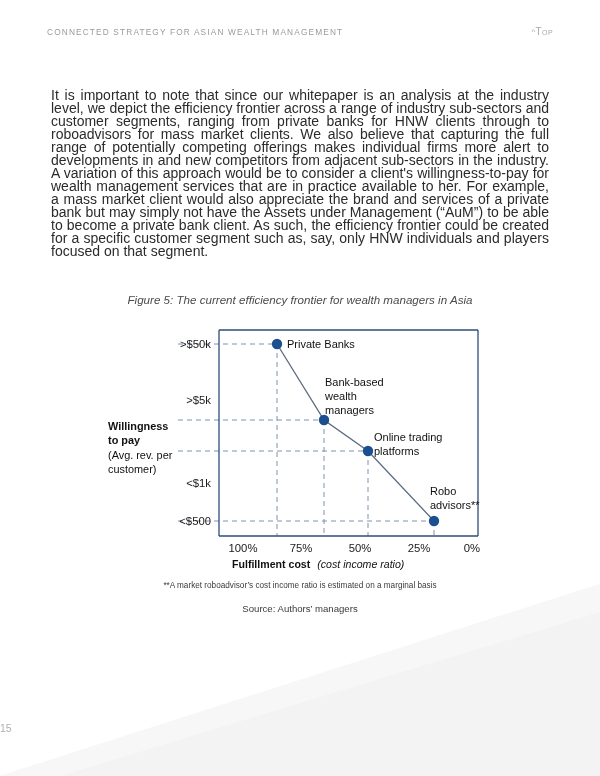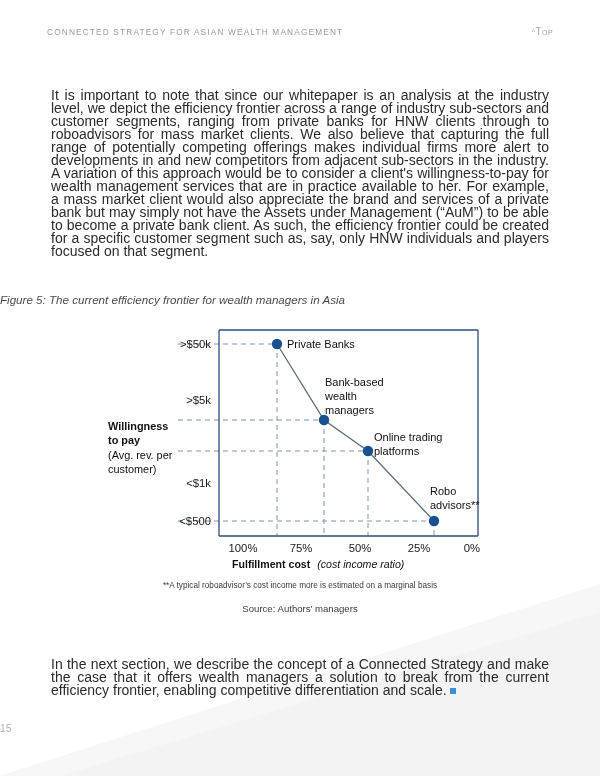--- a/index.html
+++ b/index.html
@@ -71,21 +71,21 @@
     background: #3d8fd1;
     margin-left: 3px;
     vertical-align: 1px;
   }
 
   #figure-caption {
     position: absolute;
     left: 0;
     top: 293px;
     width: 600px;
-    text-align: left;
+    text-align: center;
     font-size: 11.6px;
     font-style: italic;
     color: #4a4a4a;
   }
 
   #chart-wrap {
     position: absolute;
     left: 0;
     top: 320px;
     width: 496px;
@@ -200,19 +200,18 @@
 
         <text x="374" y="121">Online trading</text>
         <text x="374" y="135">platforms</text>
 
         <text x="430" y="175">Robo</text>
         <text x="430" y="189">advisors**</text>
       </g>
     </svg>
   </div>
 
-  <div class="note" id="footnote">**A typical roboadvisor’s cost income more is estimated on a marginal basis</div>
+  <div class="note" id="footnote">**A market roboadvisor’s cost income ratio is estimated on a marginal basis</div>
   <div class="note" id="source-note">Source: Authors’ managers</div>
 
-  <p class="body-para" id="para-2"><span>In the next section, we describe the concept of a Connected Strategy and make the case that it offers wealth managers a solution to break from the current efficiency frontier, enabling competitive differentiation and scale.</span><span class="end-mark"></span></p>
 
   <div id="page-number">15</div>
 </div>
 
 </body></html>

